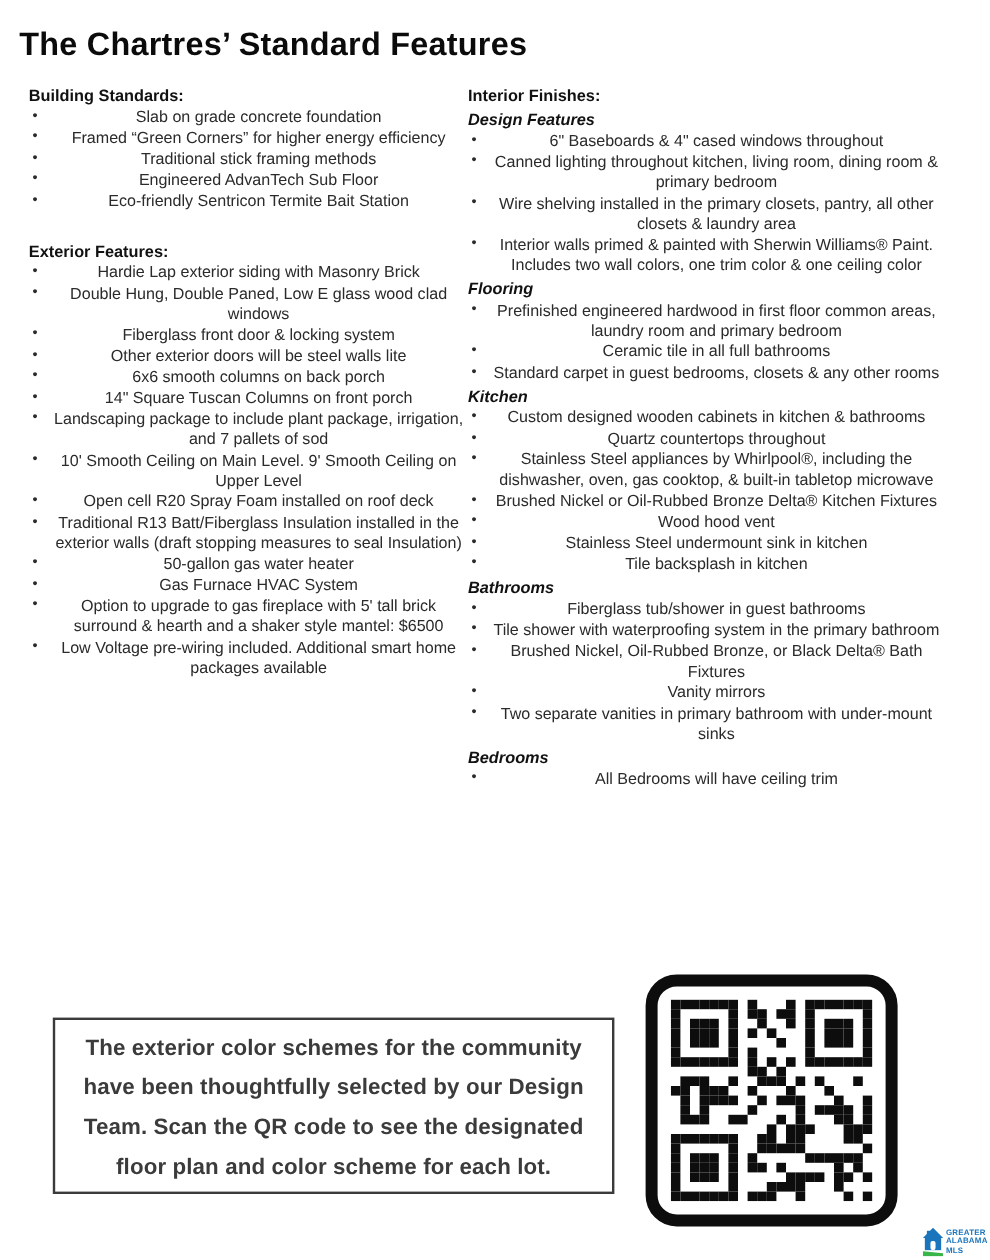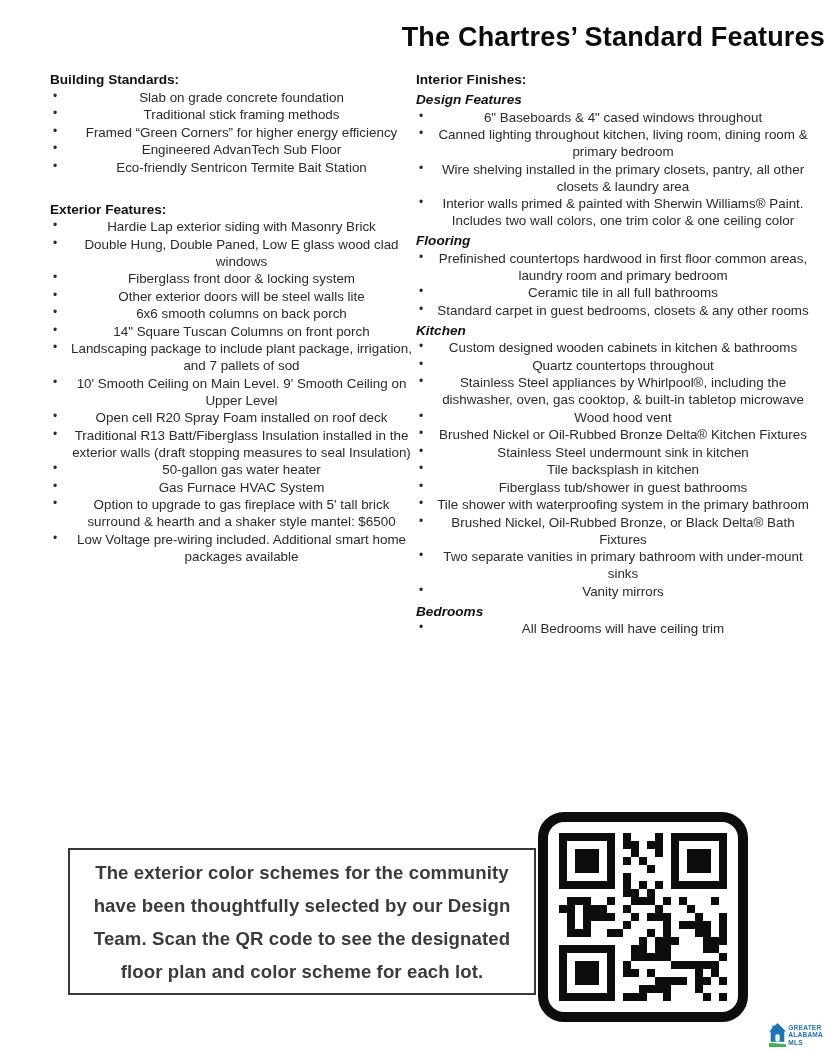--- a/index.html
+++ b/index.html
@@ -7,30 +7,31 @@
   .page {
     position:relative;
     width:825px; height:1050px;
     background:#ffffff;
     font-family:"Liberation Sans","DejaVu Sans",sans-serif;
     color:#2b2b2b;
     overflow:hidden;
   }
   .title {
     margin-top:22px;
-    text-align:right;
+    text-align:left;
     font-size:27px;
     font-weight:bold;
     letter-spacing:0.2px;
     color:#0b0b0b;
+    margin-left:16px;
   }
   .cols {
     display:flex;
     margin-top:15px;
-    padding-left:50px;
+    padding-left:24px;
   }
   .col { font-size:13.4px; line-height:17px; }
   .col-left  { width:364px; }
   .col-right { width:395px; margin-left:2px; }
   .sec-header {
     font-weight:bold;
     color:#111111;
     margin-top:3px;
     font-size:13.6px;
   }
@@ -44,21 +45,21 @@
   }
   ul.feature-list li::before {
     content:"\2022";
     position:absolute;
     left:3px; top:-1px;
     font-size:12px;
     color:#2b2b2b;
   }
   .note-box {
     position:absolute;
-    left:68px; top:848px;
+    left:44px; top:848px;
     width:468px; height:147px;
     border:2px solid #3a3a3a;
     background:#ffffff;
     display:flex; align-items:center; justify-content:center;
     padding:8px 14px;
   }
   .note-text {
     font-size:18.6px;
     line-height:33px;
     font-weight:bold;
@@ -94,22 +95,22 @@
 
 <div class="page">
 
   <div class="title">The Chartres’ Standard Features</div>
 
   <div class="cols">
     <div class="col col-left" id="col-left">
         <div class="sec-header">Building Standards:</div>
         <ul class="feature-list">
           <li>Slab on grade concrete foundation</li>
+          <li>Framed “Green Corners” for higher energy efficiency</li>
           <li>Traditional stick framing methods</li>
-          <li>Framed “Green Corners” for higher energy efficiency</li>
           <li>Engineered AdvanTech Sub Floor</li>
           <li>Eco-friendly Sentricon Termite Bait Station</li>
         </ul>
         <div class="sec-header gap">Exterior Features:</div>
         <ul class="feature-list">
           <li>Hardie Lap exterior siding with Masonry Brick</li>
           <li>Double Hung, Double Paned, Low E glass wood clad windows</li>
           <li>Fiberglass front door &amp; locking system</li>
           <li>Other exterior doors will be steel walls lite</li>
           <li>6x6 smooth columns on back porch</li>
@@ -130,40 +131,41 @@
         <div class="sec-header">Interior Finishes:</div>
         <div class="sec-header italic">Design Features</div>
         <ul class="feature-list">
           <li>6" Baseboards &amp; 4" cased windows throughout</li>
           <li>Canned lighting throughout kitchen, living room, dining room &amp; primary bedroom</li>
           <li>Wire shelving installed in the primary closets, pantry, all other closets &amp; laundry area</li>
           <li>Interior walls primed &amp; painted with Sherwin Williams® Paint. Includes two wall colors, one trim color &amp; one ceiling color</li>
         </ul>
         <div class="sec-header italic">Flooring</div>
         <ul class="feature-list">
-          <li>Prefinished countertops hardwood in first floor common areas, laundry room and primary bedroom</li>
+          <li>Prefinished engineered hardwood in first floor common areas, laundry room and primary bedroom</li>
           <li>Ceramic tile in all full bathrooms</li>
           <li>Standard carpet in guest bedrooms, closets &amp; any other rooms</li>
         </ul>
         <div class="sec-header italic">Kitchen</div>
         <ul class="feature-list">
           <li>Custom designed wooden cabinets in kitchen &amp; bathrooms</li>
           <li>Quartz countertops throughout</li>
           <li>Stainless Steel appliances by Whirlpool®, including the dishwasher, oven, gas cooktop, &amp; built-in tabletop microwave</li>
+          <li>Brushed Nickel or Oil-Rubbed Bronze Delta® Kitchen Fixtures</li>
           <li>Wood hood vent</li>
-          <li>Brushed Nickel or Oil-Rubbed Bronze Delta® Kitchen Fixtures</li>
           <li>Stainless Steel undermount sink in kitchen</li>
           <li>Tile backsplash in kitchen</li>
         </ul>
+        <div class="sec-header italic">Bathrooms</div>
         <ul class="feature-list">
           <li>Fiberglass tub/shower in guest bathrooms</li>
           <li>Tile shower with waterproofing system in the primary bathroom</li>
           <li>Brushed Nickel, Oil-Rubbed Bronze, or Black Delta® Bath Fixtures</li>
+          <li>Vanity mirrors</li>
           <li>Two separate vanities in primary bathroom with under-mount sinks</li>
-          <li>Vanity mirrors</li>
         </ul>
         <div class="sec-header italic">Bedrooms</div>
         <ul class="feature-list">
           <li>All Bedrooms will have ceiling trim</li>
         </ul>
       </div>
   </div>
 
   <div class="note-box">
     <div class="note-text">The exterior color schemes for the community have been thoughtfully selected by our Design Team. Scan the QR code to see the designated floor plan and color scheme for each lot.</div>

